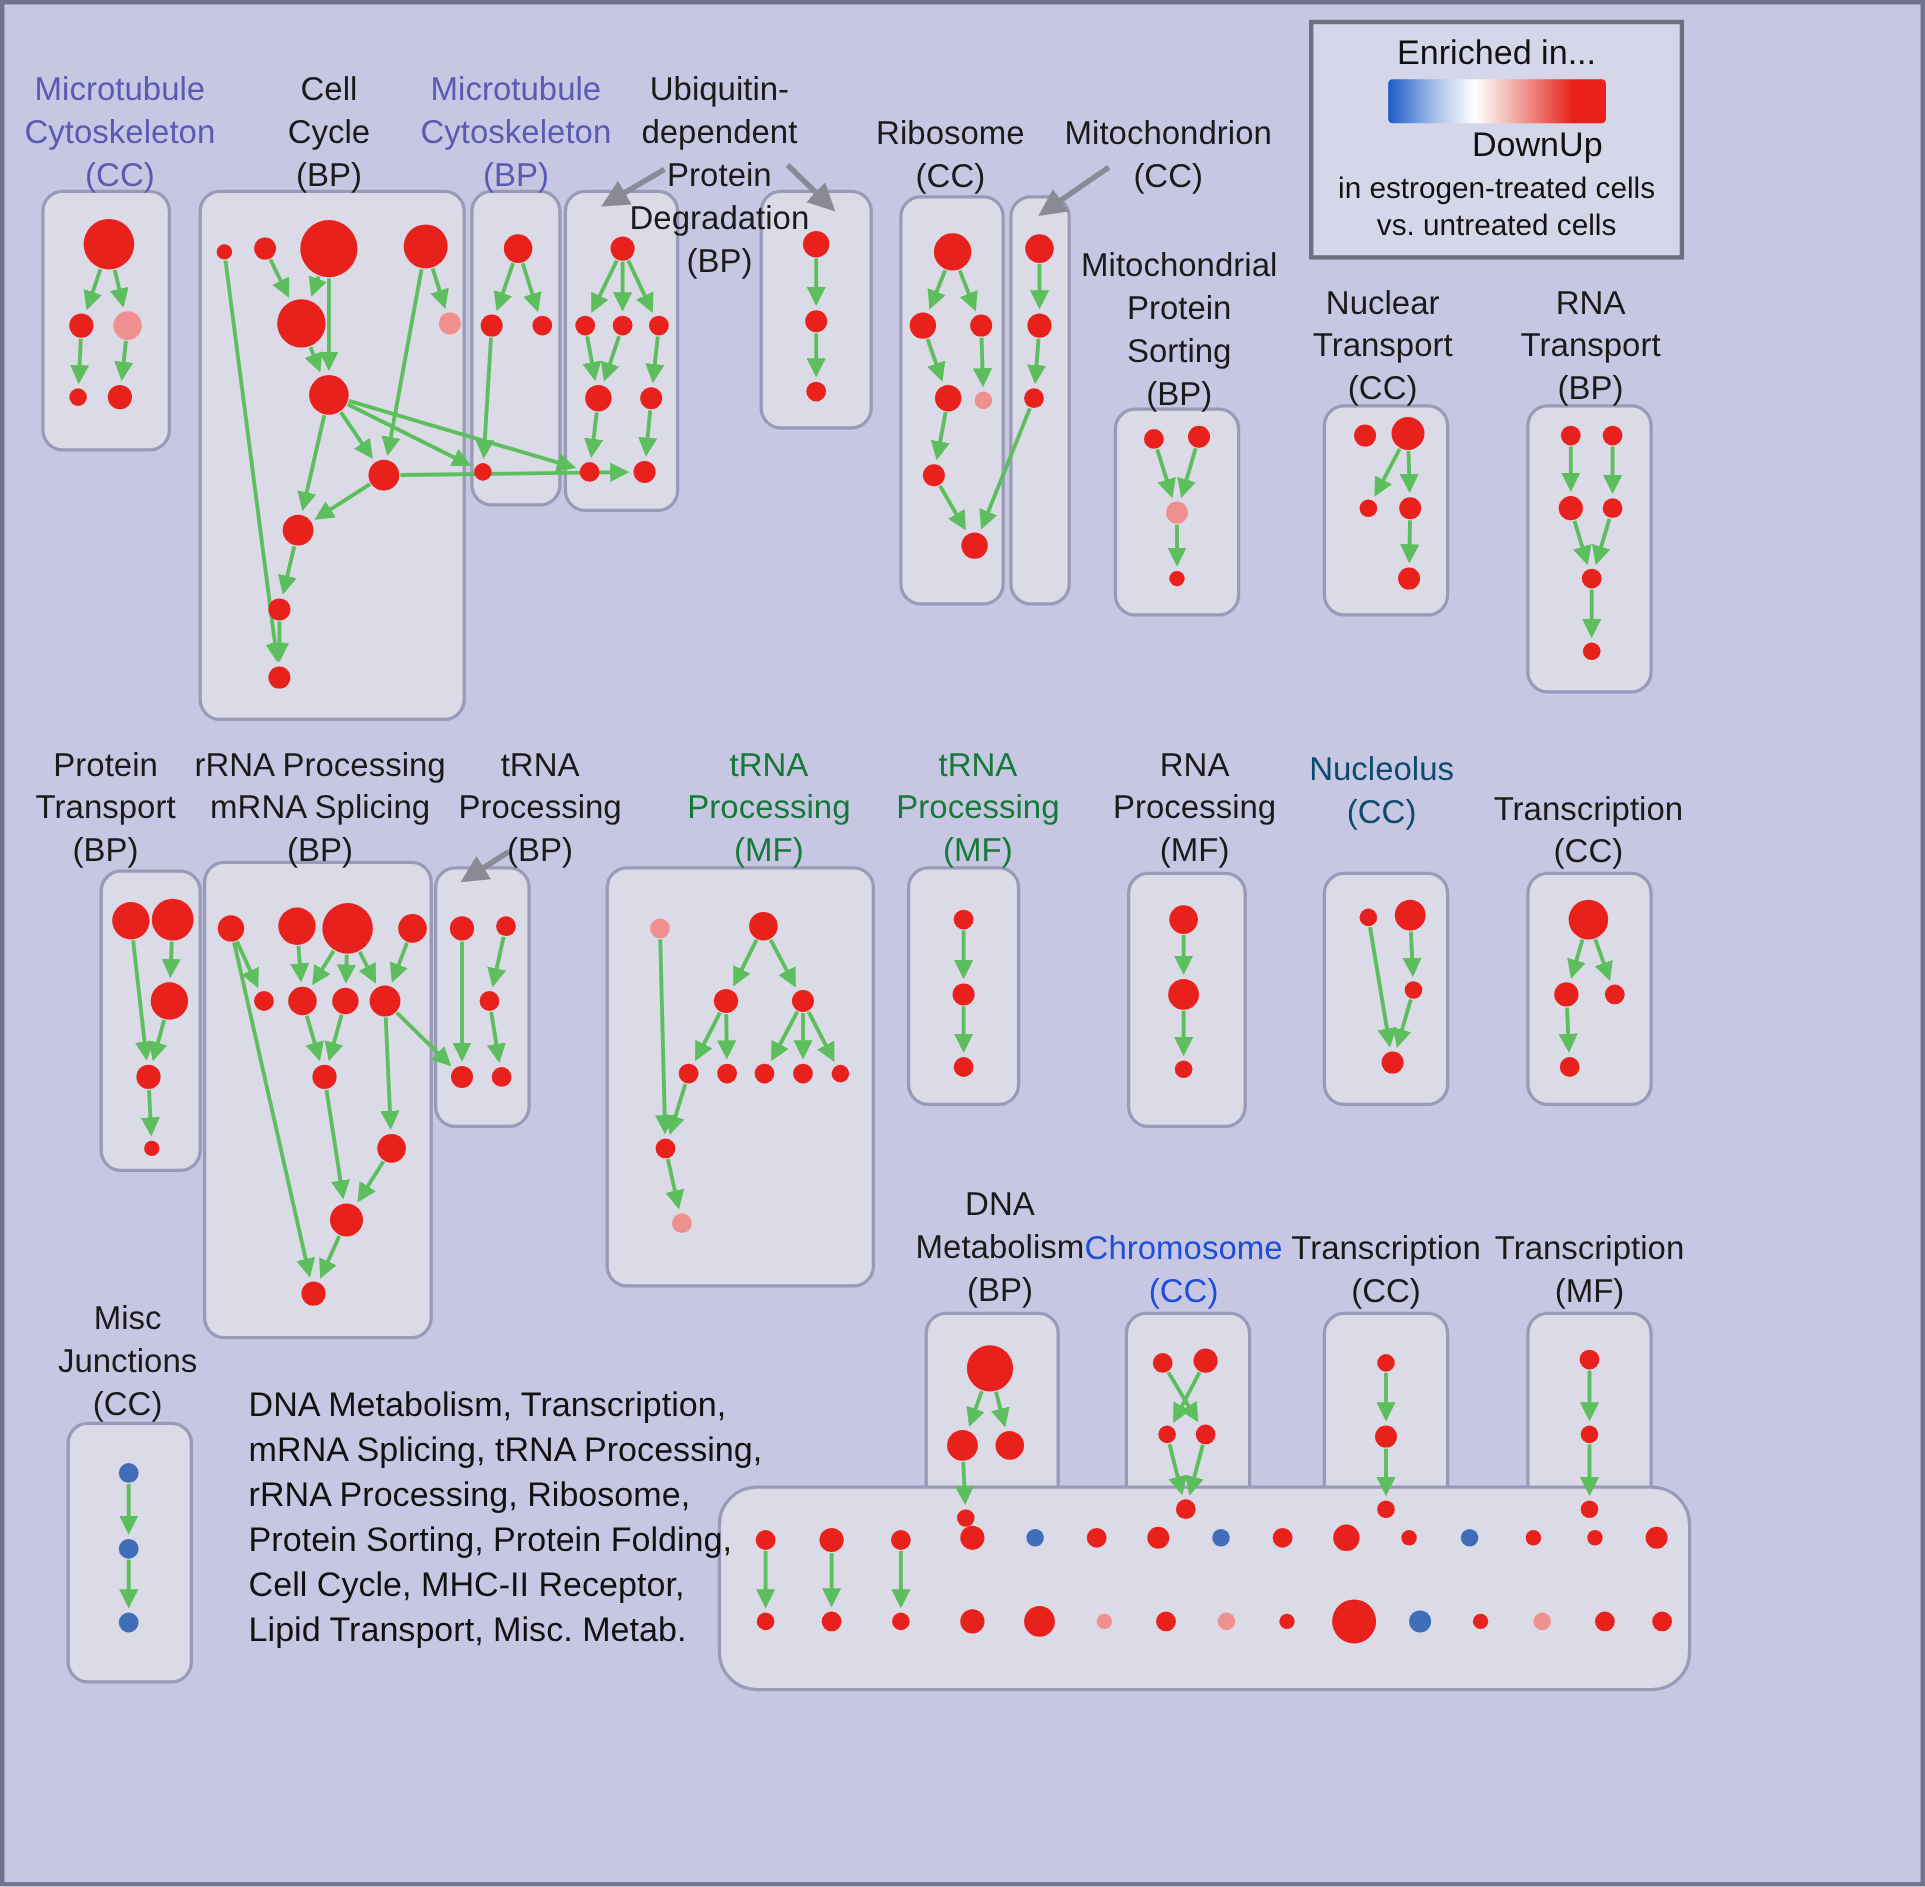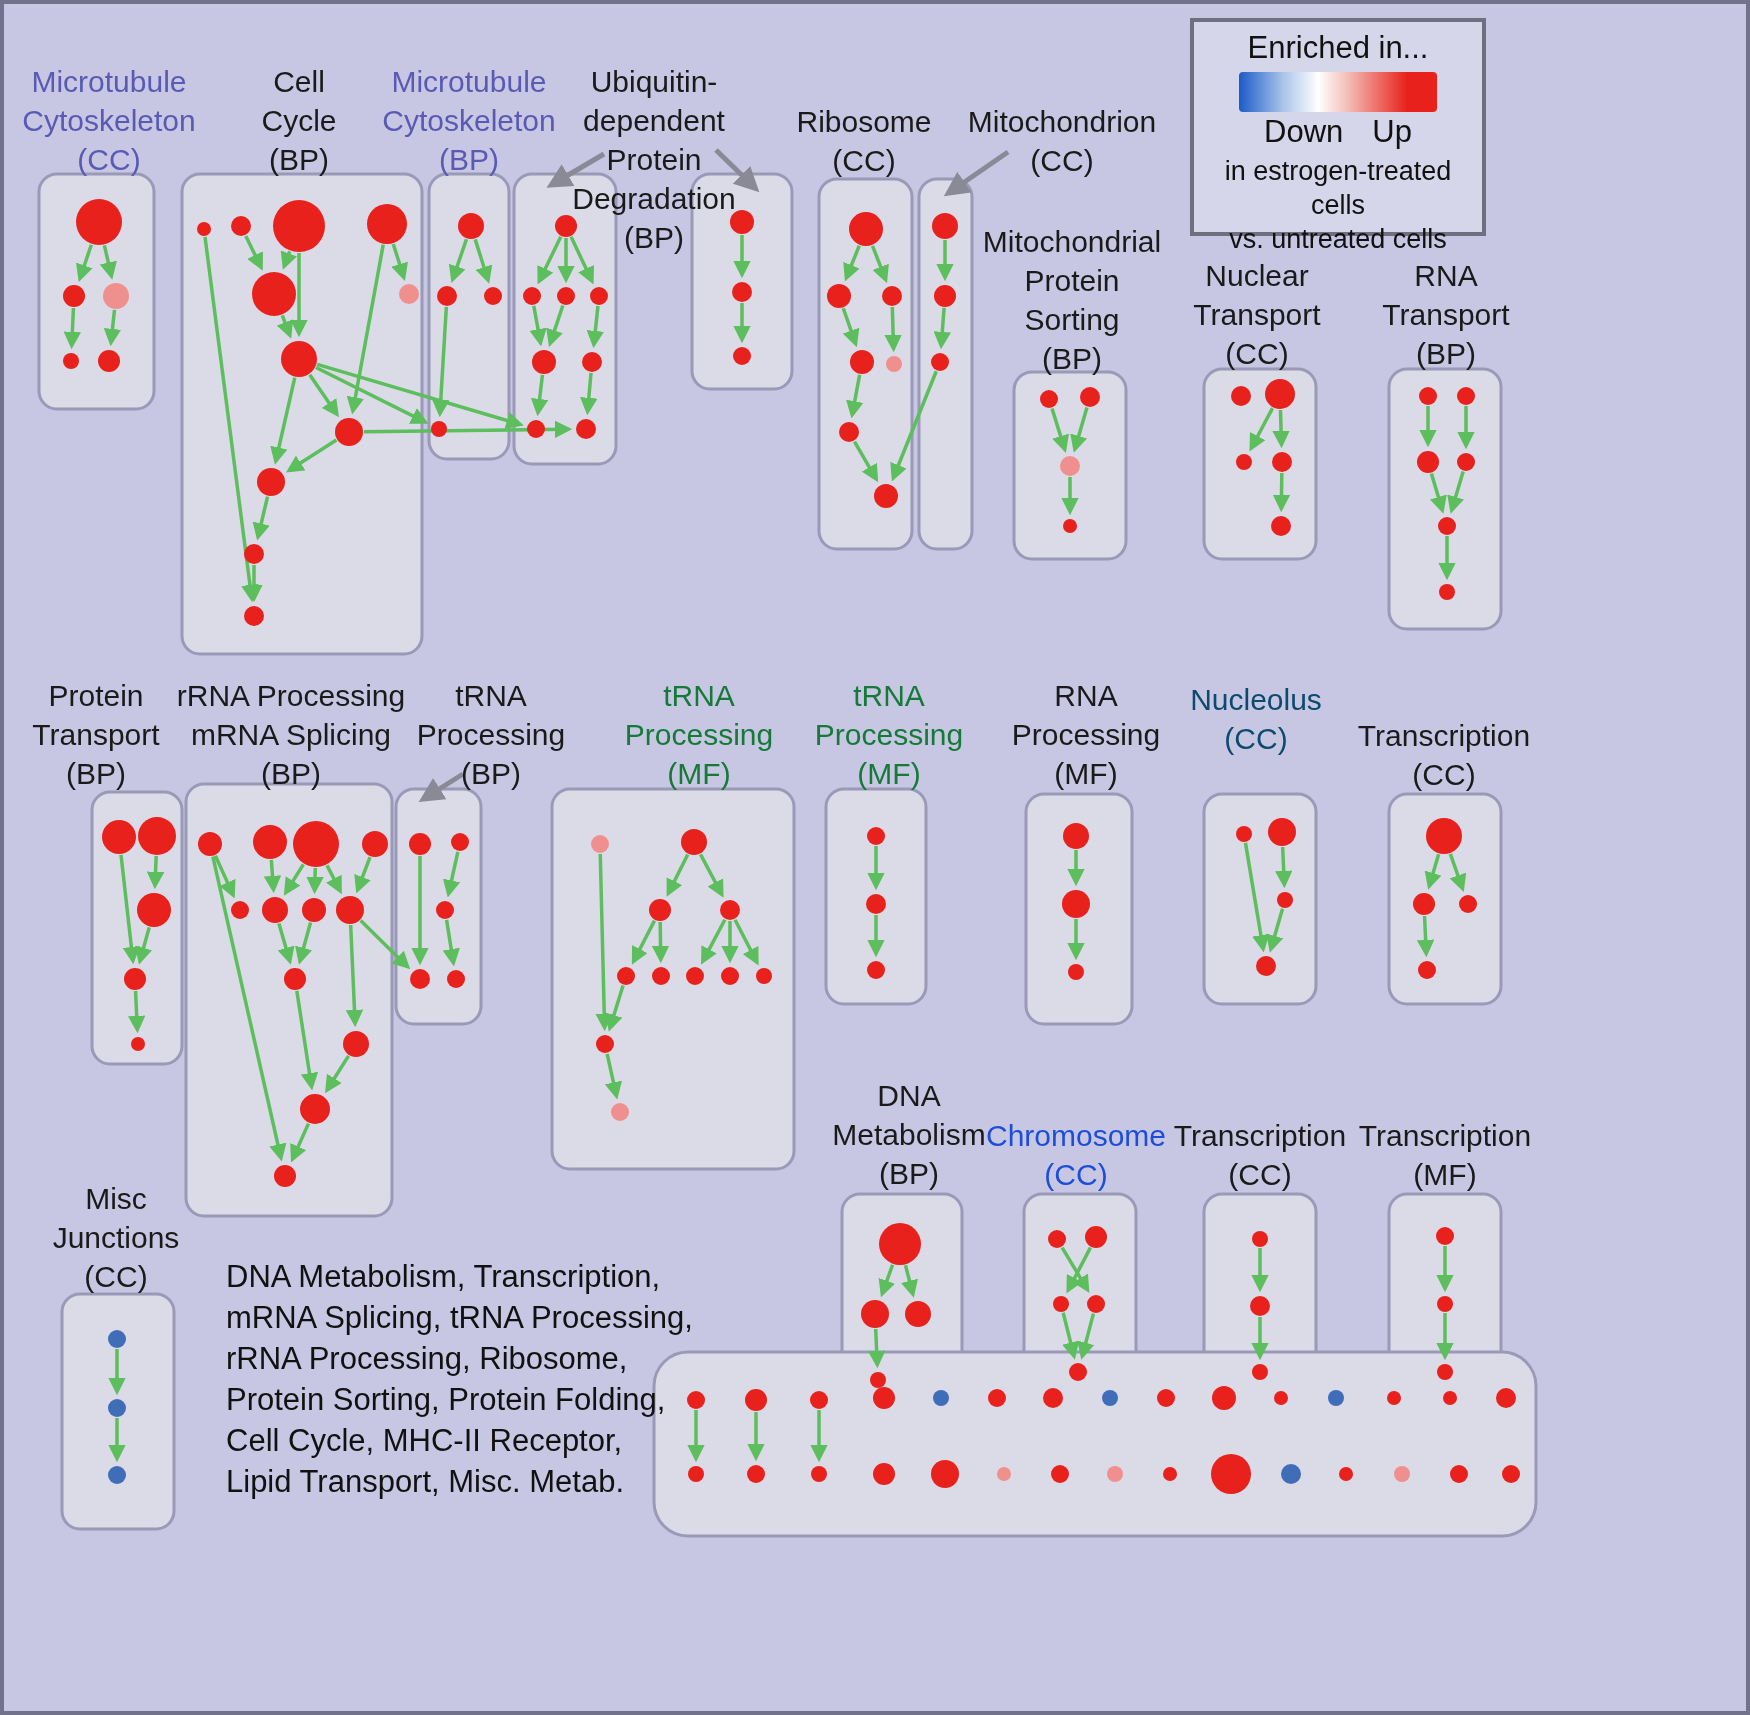--- a/index.html
+++ b/index.html
@@ -27,36 +27,36 @@
     position: absolute;
     font-size: 31px;
     line-height: 41px;
     white-space: pre-line;
     color: #111111;
   }
   #legend {
     position: absolute;
     left: 1186px;
     top: 14px;
-    width: 296px;
+    width: 341px;
     height: 218px;
     box-sizing: border-box;
     border: 4px solid #6f6f80;
     background: #d6d6ea;
   }
   .legend-title { text-align: center; font-size: 31px; padding-top: 8px; color: #111; }
   #legend-bar {
     margin: 6px auto 0 auto;
     width: 198px;
     height: 40px;
     border-radius: 4px;
   }
   .legend-downup {
     display: flex;
-    justify-content: space-between;
+    justify-content: flex-end;
     padding: 0 70px;
     font-size: 31px;
     margin-top: 2px;
     color: #111;
   }
   .legend-sub { text-align: center; font-size: 27px; line-height: 34px; margin-top: 4px; color: #111; }
 </style>
 </head>
 <body>
 

